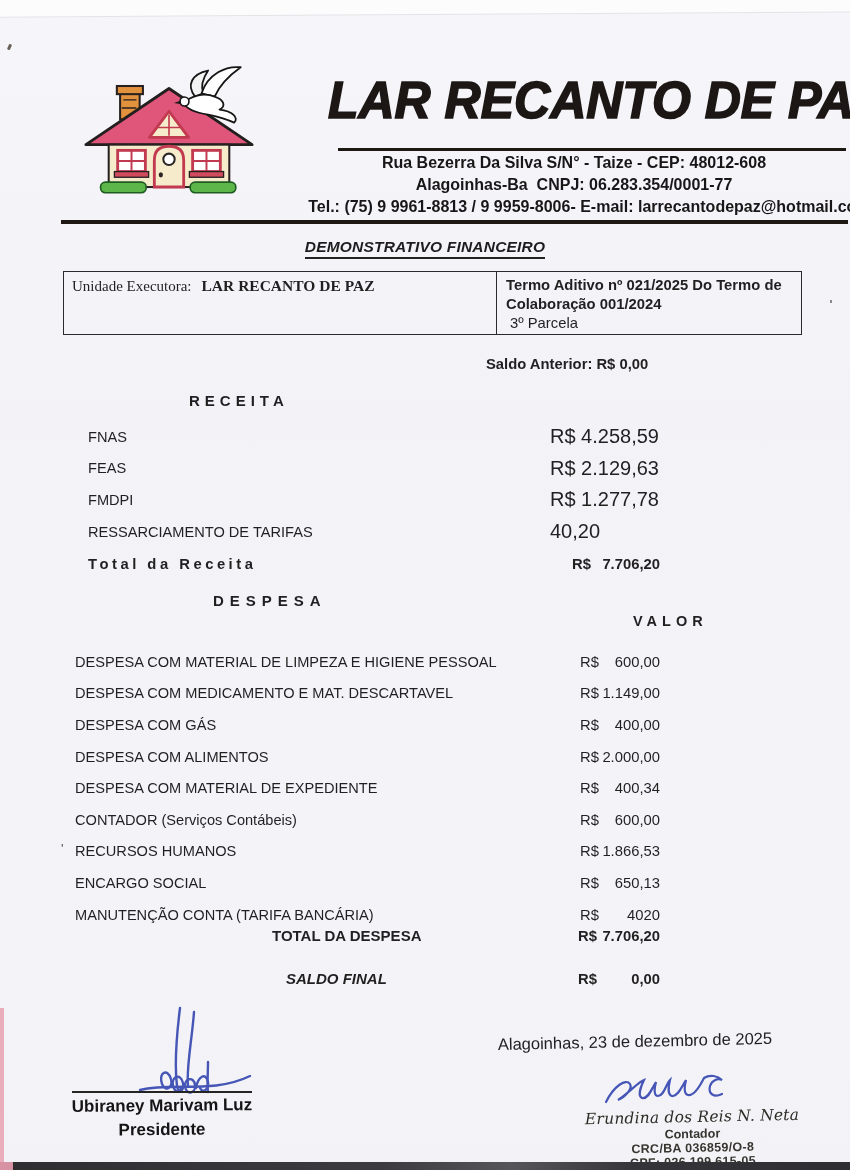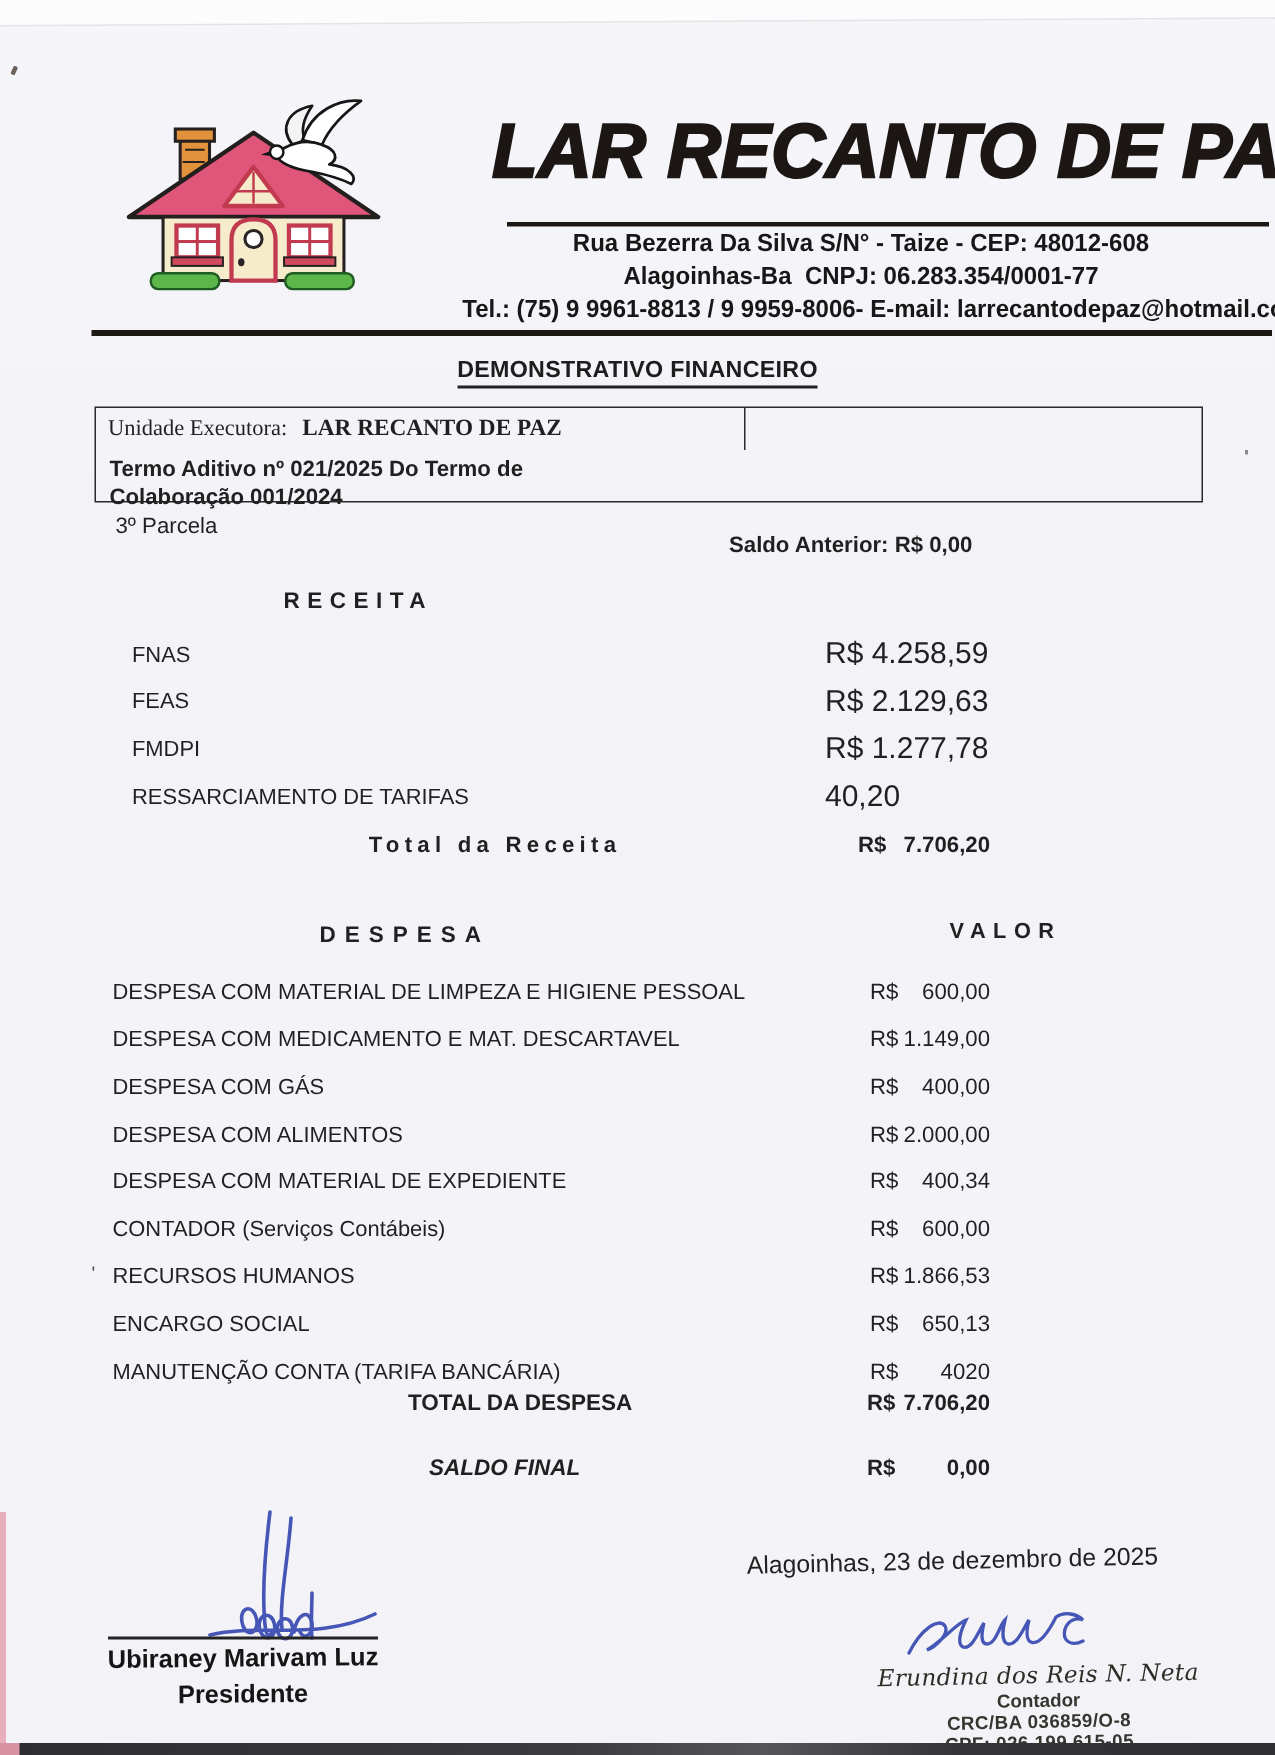--- a/index.html
+++ b/index.html
@@ -26,25 +26,25 @@
     -webkit-text-stroke:1.6px #1c1714;white-space:nowrap;
   }
   .rule-title{position:absolute;left:338px;top:148px;width:508px;height:3px;background:#1d1814;}
   .addr{position:absolute;left:300px;width:548px;text-align:center;font-weight:bold;font-size:16.5px;color:#191617;white-space:pre;transform:scaleX(0.97);}
   .addr1{top:153px;}
   .addr2{top:175px;}
   .addr3{top:197px;}
   .rule-full{position:absolute;left:61px;top:220px;width:787px;height:3.5px;background:#1d1814;}
 
   
-  .doc-title-wrap{position:absolute;left:0;top:238px;width:850px;text-align:center;}
+  .doc-title-wrap{position:absolute;left:0;top:238px;width:850px;text-align:center;font-style:italic;}
   .doc-title{display:inline-block;font-weight:bold;font-size:15.5px;letter-spacing:0.2px;border-bottom:2px solid #222;padding-bottom:1px;color:#1e1c1d;}
 
   
-  .info-box{position:absolute;left:63px;top:271px;width:737px;height:62px;border:1.6px solid #2a2a2a;display:flex;background:transparent;flex-direction:column;}
+  .info-box{position:absolute;left:63px;top:271px;width:737px;height:62px;border:1.6px solid #2a2a2a;display:flex;background:transparent;}
   .info-left{width:433px;border-right:1.6px solid #2a2a2a;padding:5px 8px;box-sizing:border-box;font-family:"Liberation Serif",serif;font-size:15px;}
   .info-left .val{font-weight:bold;font-size:15.5px;margin-left:10px;}
   .info-right{flex:1;padding:4px 6px 4px 9px;box-sizing:border-box;font-size:14.8px;line-height:19px;}
   .info-right .b{font-weight:bold;}
   .info-right .parcela{font-weight:normal;padding-left:4px;}
 
   
   .periodo{position:absolute;left:76px;top:357px;font-weight:bold;font-size:14.8px;white-space:pre;}
   .saldo-anterior{position:absolute;left:486px;top:356px;font-weight:bold;font-size:14.8px;white-space:pre;}
 
@@ -53,21 +53,21 @@
   .list{position:absolute;left:60px;width:600px;}
   .receita-list{top:421px;}
   .row{height:31.6px;display:flex;align-items:center;}
   .row .lbl{flex:1;padding-left:28px;font-size:14.6px;white-space:pre;}
   .row .val-r{width:110px;font-size:20px;white-space:pre;}
   .total-receita{position:absolute;left:60px;top:548px;width:600px;}
   .total-receita .lbl{font-weight:bold;letter-spacing:3.5px;font-size:14.8px;}
   .valbox{width:88px;display:flex;justify-content:space-between;font-size:14.8px;white-space:pre;}
   .valbox.b{font-weight:bold;}
 
-  .despesa-head{position:absolute;left:213px;top:615px;font-weight:bold;font-size:15px;letter-spacing:6px;}
+  .despesa-head{position:absolute;left:213px;top:592px;font-weight:bold;font-size:15px;letter-spacing:6px;}
   .valor-head{position:absolute;left:586px;top:613px;font-weight:bold;font-size:14.5px;letter-spacing:5px;margin-left:47px;}
   .despesa-list{top:646px;}
   .despesa-list .lbl{padding-left:15px;}
   .despesa-list .valbox{width:80px;margin-right:0;}
   .stray-mark{position:absolute;left:61px;top:841px;font-size:13px;color:#4a4a4a;}
 
   .total-row{position:absolute;left:60px;width:600px;height:31.6px;display:flex;align-items:center;}
   .total-despesa{top:920px;}
   .saldo-final{top:963px;}
   .total-row .lbl{flex:1;font-weight:bold;font-size:15px;white-space:pre;}
@@ -177,21 +177,21 @@
         <span class="lbl">FMDPI</span>
         <span class="val-r">R$ 1.277,78</span>
       </div>
 
       <div class="row">
         <span class="lbl">RESSARCIAMENTO DE TARIFAS</span>
         <span class="val-r">40,20</span>
       </div>
     </div>
   <div class="total-receita row">
-    <span class="lbl" style="flex:1;padding-left:28px;text-align:center;">Total da Receita</span>
+    <span class="lbl" style="flex:1;padding-left:28px;">Total da Receita</span>
     <span class="valbox b">
       <span>R$</span>
       <span>7.706,20</span>
     </span>
   </div>
 
   <div class="despesa-head">DESPESA</div>
   <div class="valor-head">VALOR</div>
   <span class="stray-mark">'</span>
   <div class="list despesa-list">

